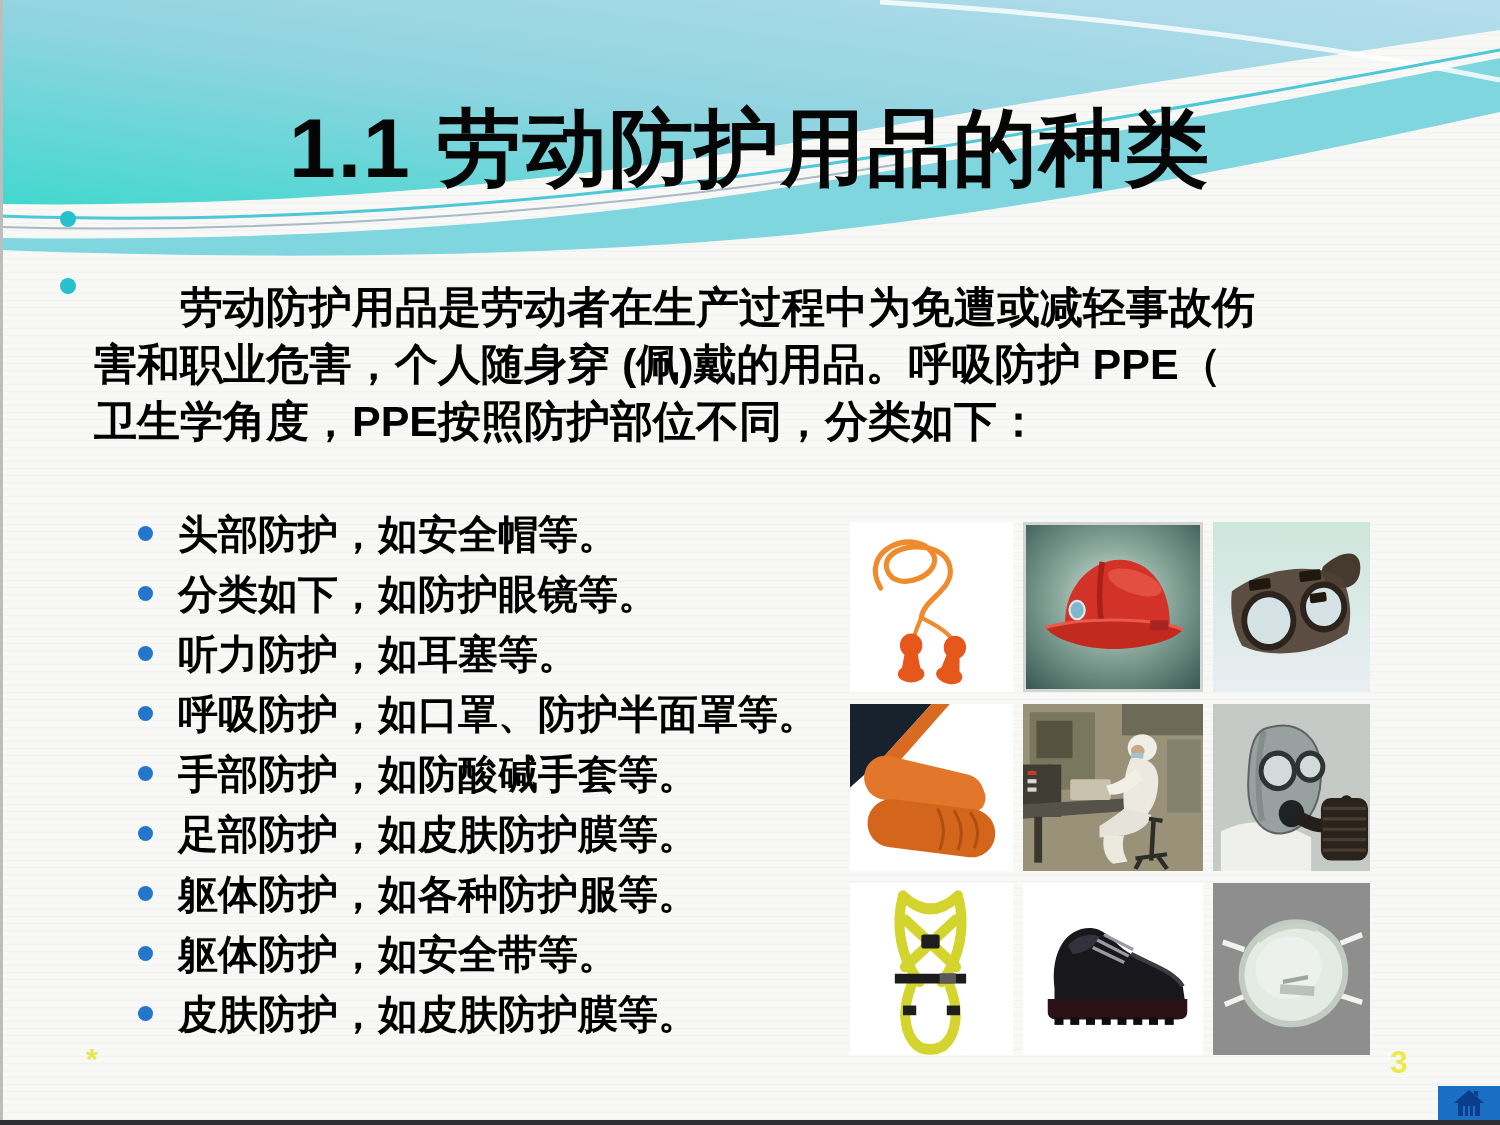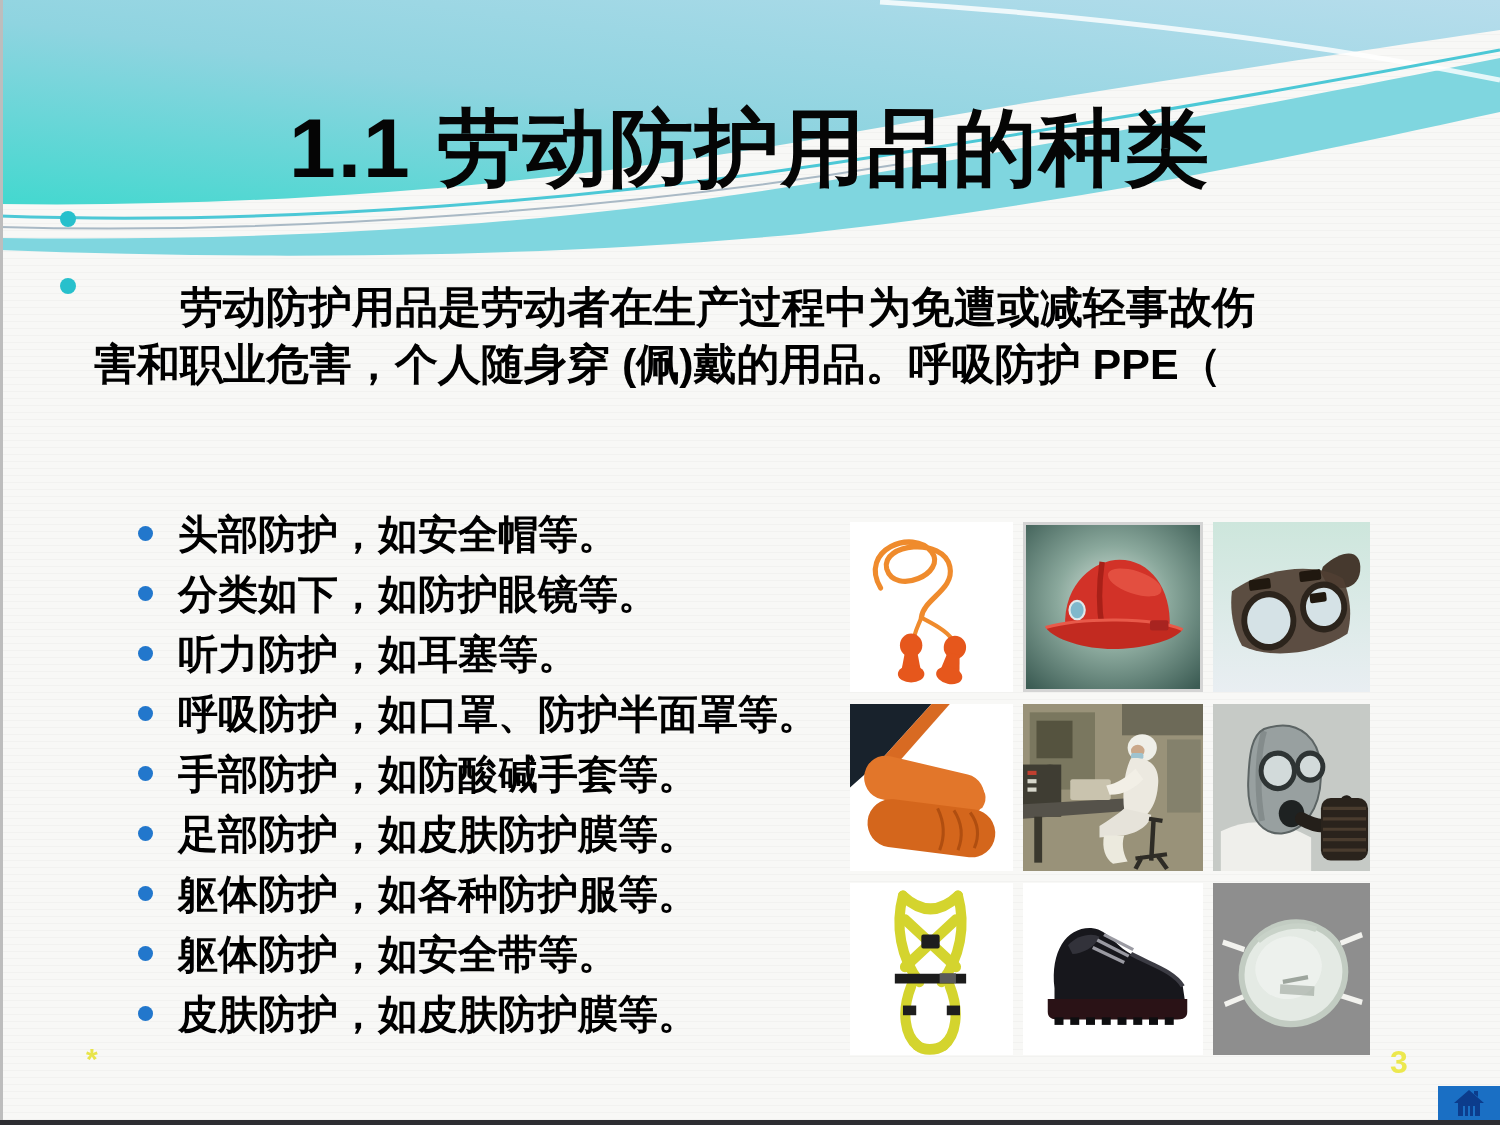--- a/index.html
+++ b/index.html
@@ -83,20 +83,21 @@
 
   <h1 class="title">1.1 劳动防护用品的种类</h1>
 
   <span class="dot dot-teal" style="left:60px;top:211px;"></span>
 
   <span class="dot dot-teal" style="left:60px;top:278px;"></span>
 
   <div class="intro">
     <div class="intro-line indent">劳动防护用品是劳动者在生产过程中为免遭或减轻事故伤</div>
     <div class="intro-line">害和职业危害，个人随身穿 (佩)戴的用品。呼吸防护 PPE（</div>
+    <div class="intro-line">卫生学角度，PPE按照防护部位不同，分类如下：</div>
   </div>
 
   <ul class="list">
 
       <li><span>头部防护，如安全帽等。</span></li>
 
       <li><span>分类如下，如防护眼镜等。</span></li>
 
       <li><span>听力防护，如耳塞等。</span></li>
 

